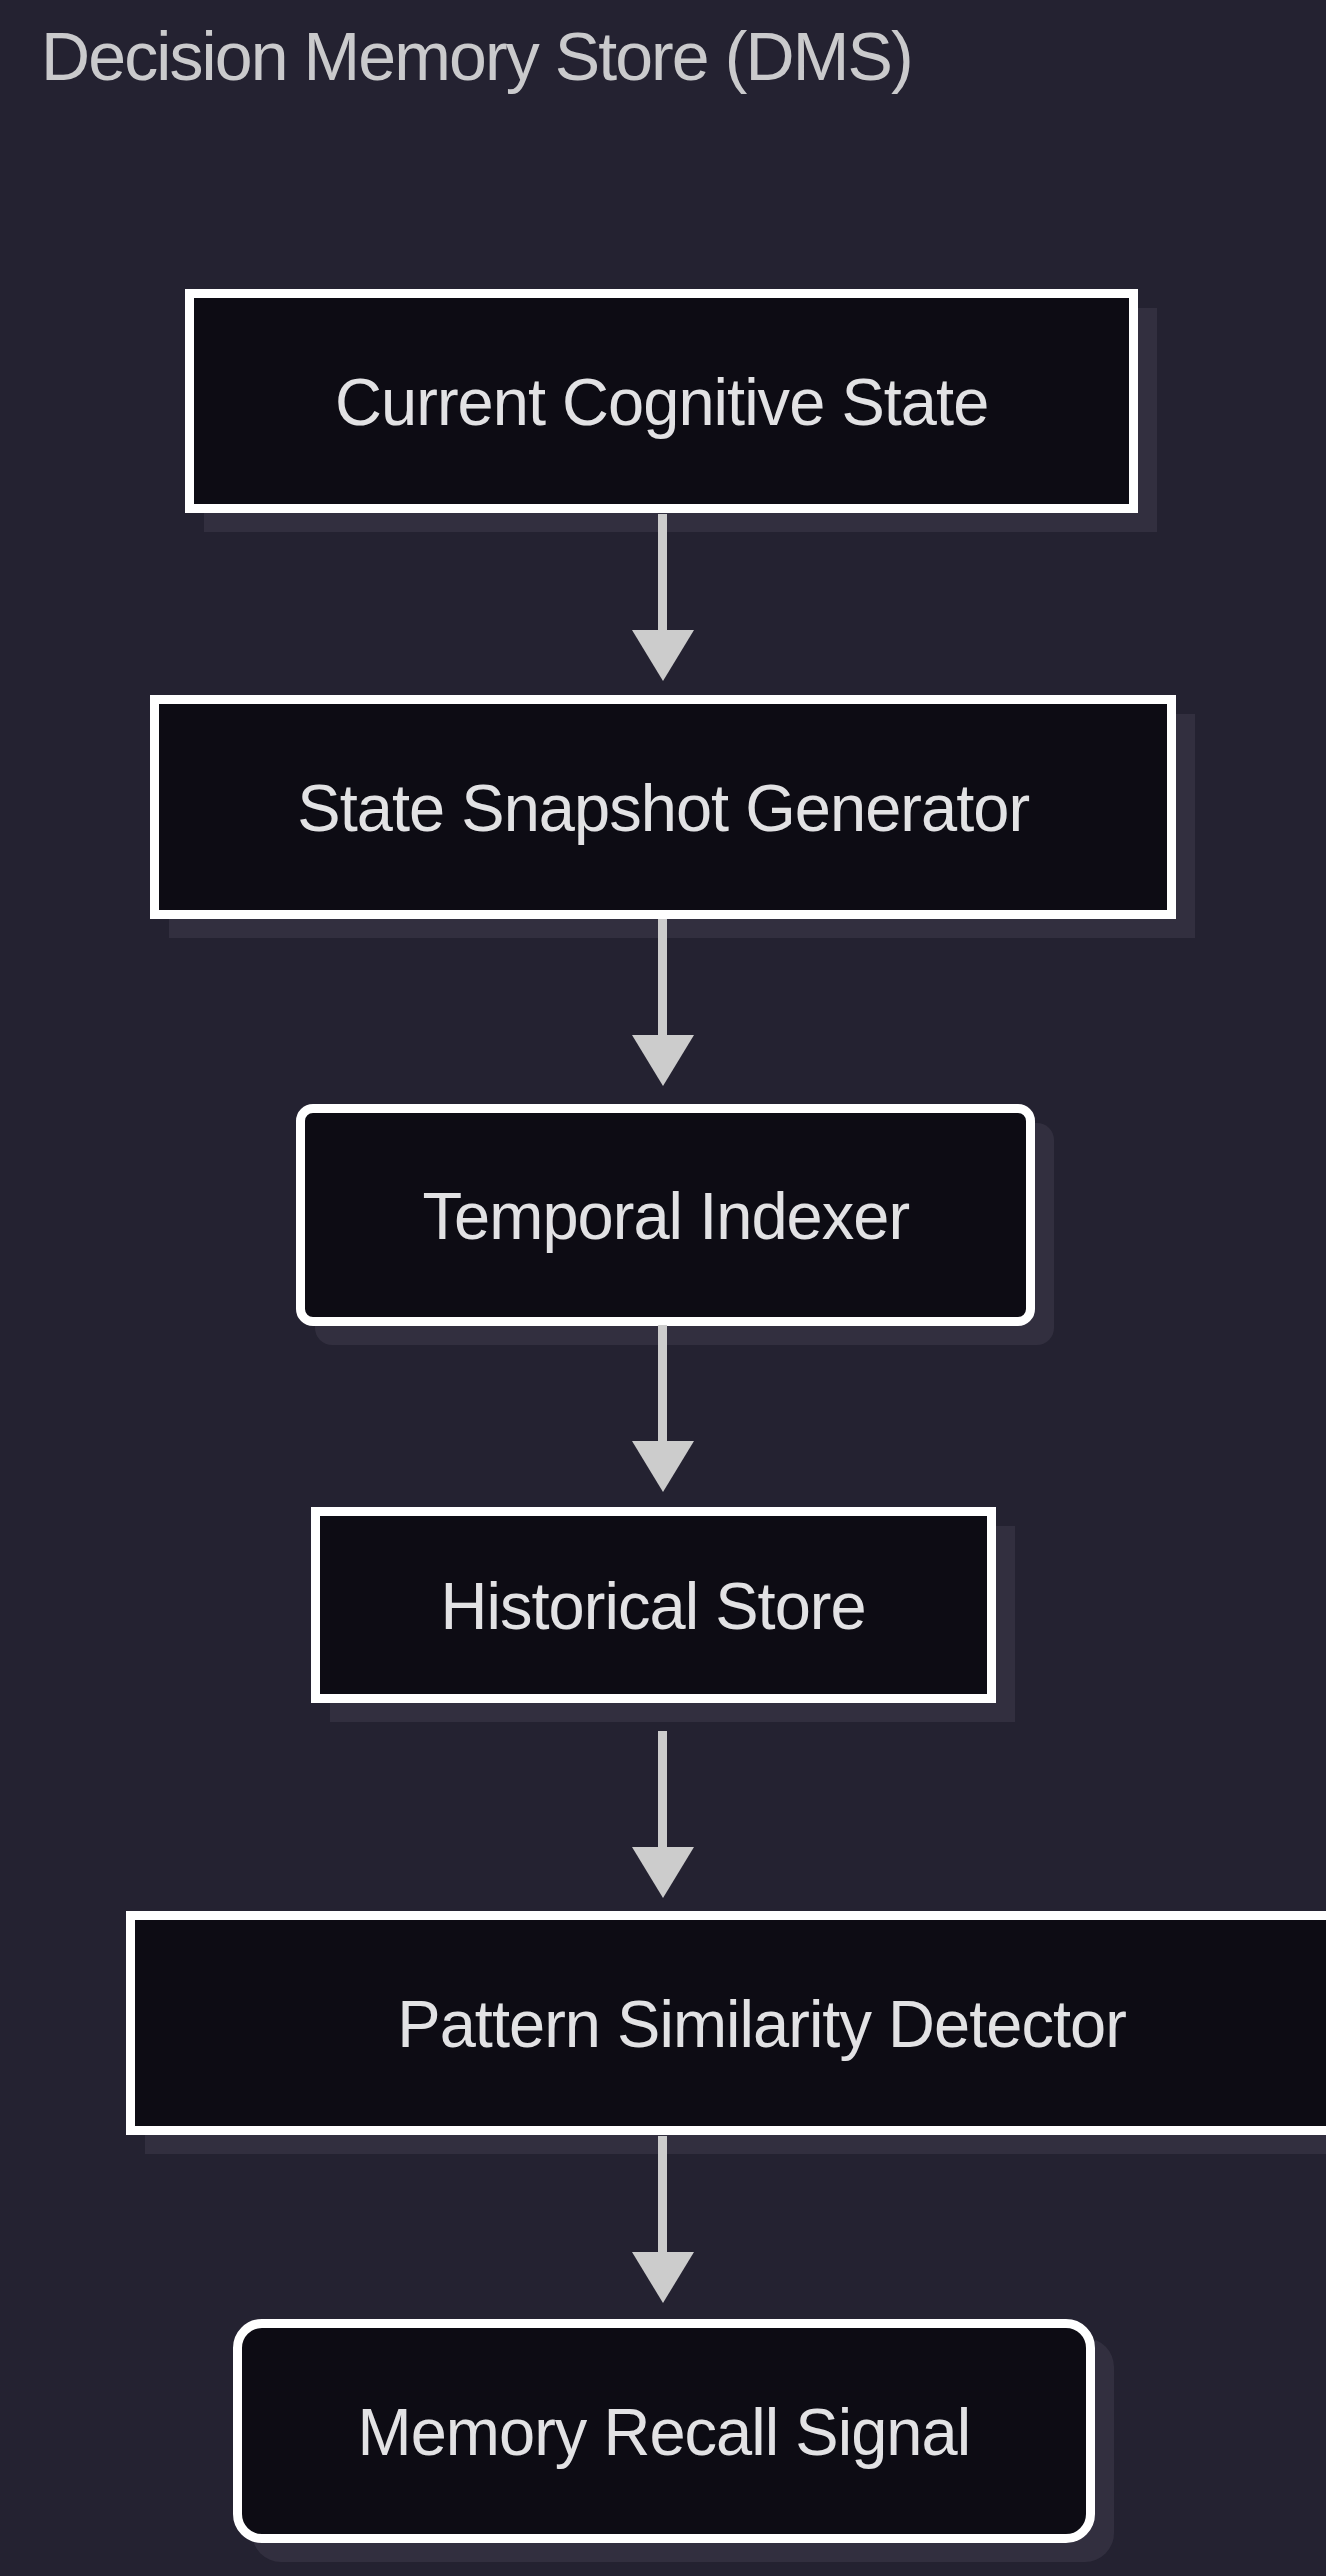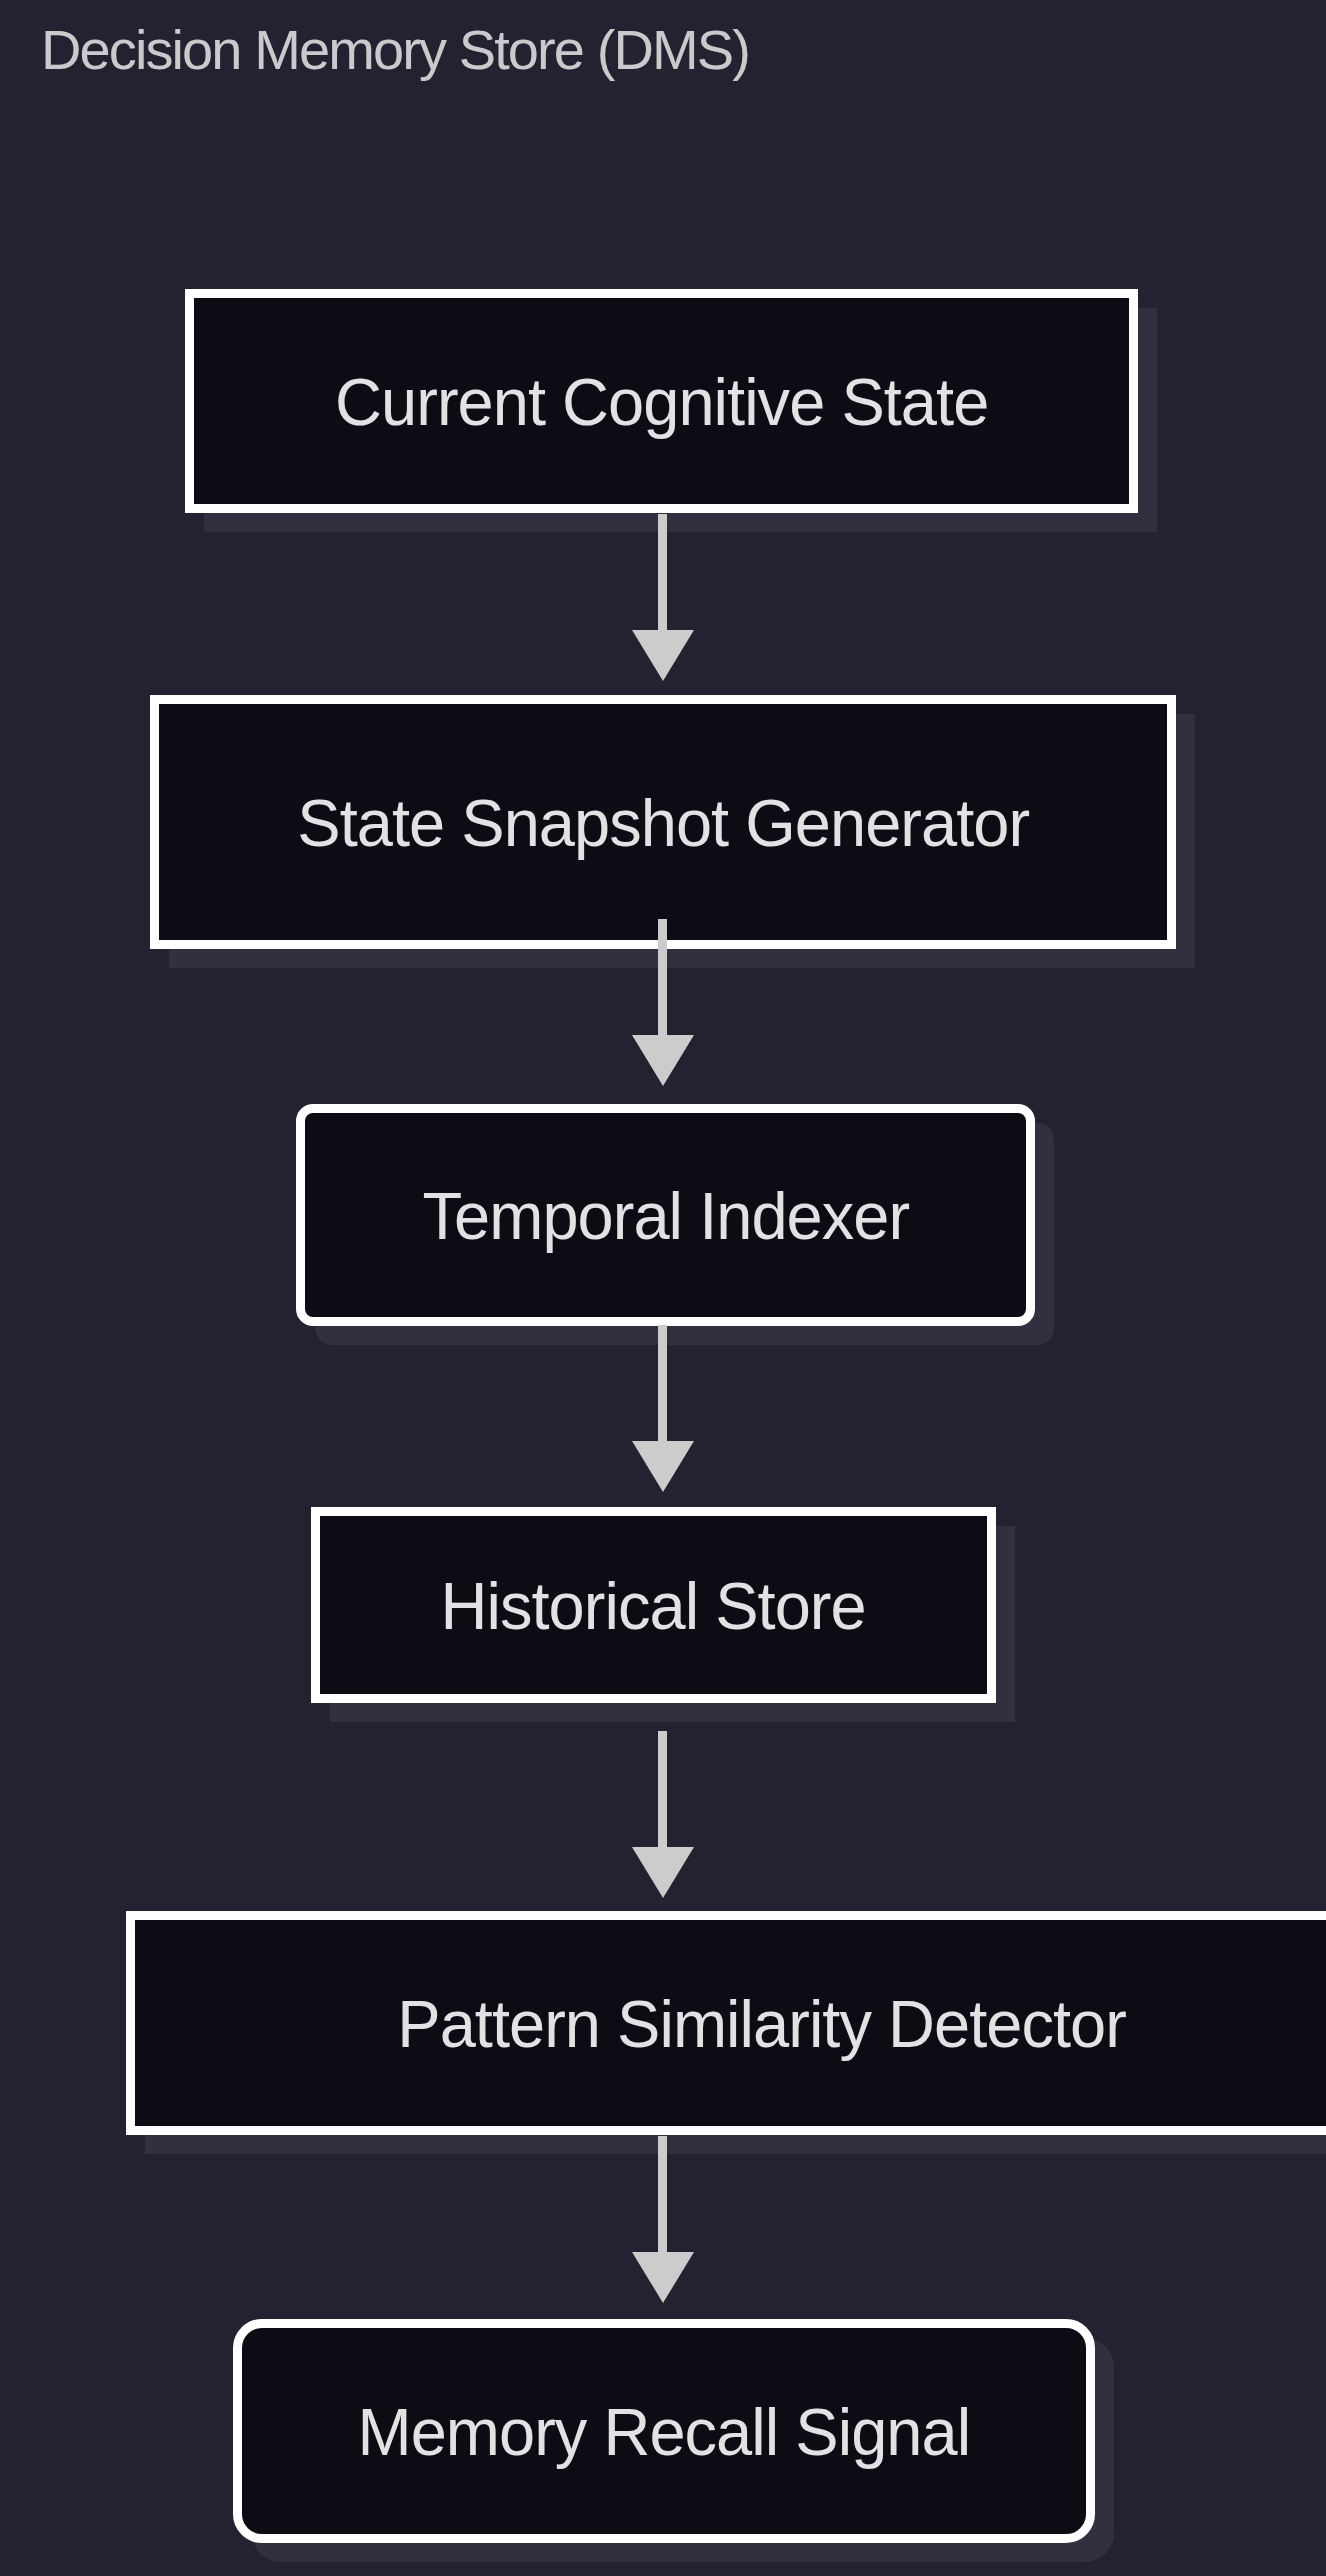--- a/index.html
+++ b/index.html
@@ -18,21 +18,21 @@
     height: 2576px;
     position: relative;
     background: var(--background);
     font-family: "Liberation Sans", sans-serif;
     overflow: hidden;
   }
   .diagram-title {
     position: absolute;
     left: 41px;
     top: 17px;
-    font-size: 56px;
+    font-size: 68px;
     font-weight: 400;
     letter-spacing: -1.9px;
     color: var(--title-text);
     white-space: nowrap;
   }
   .node {
     position: absolute;
     background: var(--node-fill);
     border: 9.5px solid var(--node-border);
     box-shadow: 19px 19px 0 0 var(--node-shadow);
@@ -43,21 +43,21 @@
   .node-label {
     color: var(--node-text);
     font-size: 67px;
     font-weight: 400;
     letter-spacing: -1px;
     white-space: nowrap;
     transform: scaleX(0.97);
   }
   
   .node-1 { left: 185px; top: 289px;  width: 953px;  height: 224px; }
-  .node-2 { left: 150px; top: 695px;  width: 1026px; height: 254px; }
+  .node-2 { left: 150px; top: 695px;  width: 1026px; height: 224px; }
   .node-3 { left: 296px; top: 1104px; width: 739px;  height: 222px; border-radius: 17px; }
   .node-4 { left: 311px; top: 1507px; width: 685px;  height: 196px; }
   .node-5 { left: 126px; top: 1911px; width: 1272px; height: 224px; }
   .node-6 { left: 233px; top: 2319px; width: 862px;  height: 224px; border-radius: 29px; }
 
   .arrow {
     position: absolute;
     left: 632px; 
     width: 61px;
     display: flex;

